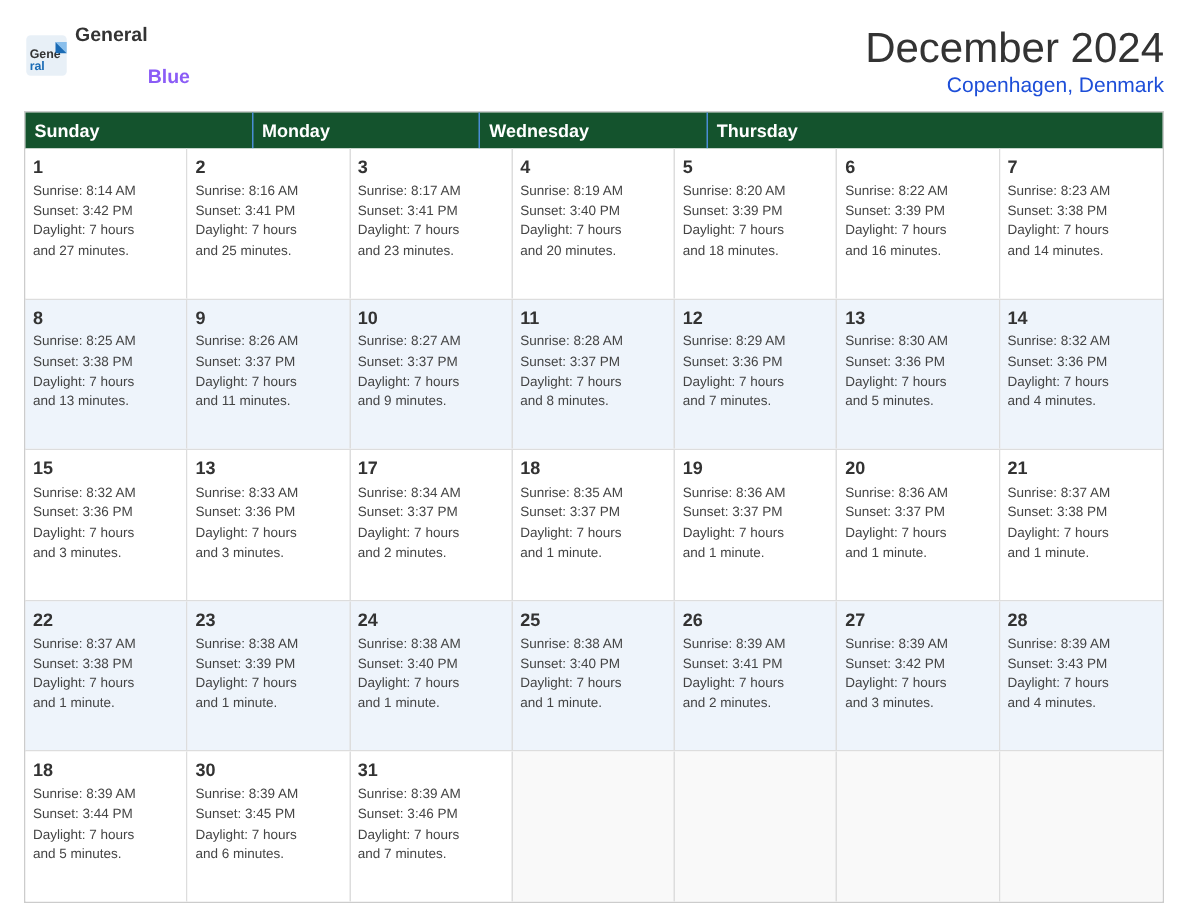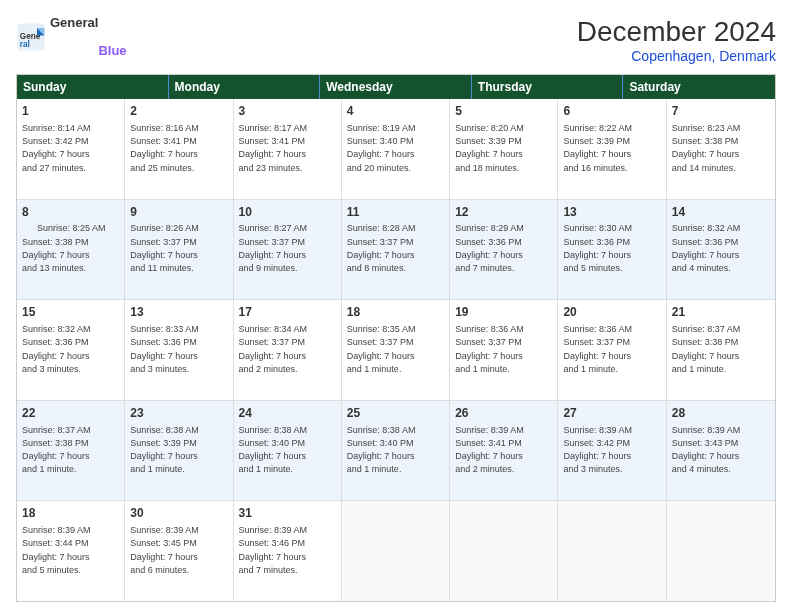--- a/index.html
+++ b/index.html
@@ -132,21 +132,20 @@
       <div class="subtitle">Copenhagen, Denmark</div>
     </div>
   </div>
 
   <div class="calendar">
     <div class="cal-header-row">
     <div class="cal-header-cell">Sunday</div>
         <div class="cal-header-cell">Monday</div>
         <div class="cal-header-cell">Wednesday</div>
         <div class="cal-header-cell">Thursday</div>
-        <div class="cal-header-cell">Saturday</div>
       </div>
     <div class="cal-body">
     <div class="cal-row">
           <div class="cal-cell"><span class="day-num">1</span><span class="cell-text" style="white-space: pre-line;">Sunrise: 8:14 AM
 Sunset: 3:42 PM
 Daylight: 7 hours
 and 27 minutes.</span></div>
           <div class="cal-cell"><span class="day-num">2</span><span class="cell-text" style="white-space: pre-line;">Sunrise: 8:16 AM
 Sunset: 3:41 PM
 Daylight: 7 hours
@@ -166,21 +165,21 @@
           <div class="cal-cell"><span class="day-num">6</span><span class="cell-text" style="white-space: pre-line;">Sunrise: 8:22 AM
 Sunset: 3:39 PM
 Daylight: 7 hours
 and 16 minutes.</span></div>
           <div class="cal-cell"><span class="day-num">7</span><span class="cell-text" style="white-space: pre-line;">Sunrise: 8:23 AM
 Sunset: 3:38 PM
 Daylight: 7 hours
 and 14 minutes.</span></div>
         </div>
         <div class="cal-row">
-          <div class="cal-cell alt-row"><span class="day-num">8</span><span class="cell-text" style="white-space: pre-line; margin-left: 15px;">Sunrise: 8:25 AM
+          <div class="cal-cell alt-row"><span class="day-num">8</span><span class="cell-text" style="white-space: pre-line;">Sunrise: 8:25 AM
 Sunset: 3:38 PM
 Daylight: 7 hours
 and 13 minutes.</span></div>
           <div class="cal-cell alt-row"><span class="day-num">9</span><span class="cell-text" style="white-space: pre-line;">Sunrise: 8:26 AM
 Sunset: 3:37 PM
 Daylight: 7 hours
 and 11 minutes.</span></div>
           <div class="cal-cell alt-row"><span class="day-num">10</span><span class="cell-text" style="white-space: pre-line;">Sunrise: 8:27 AM
 Sunset: 3:37 PM
 Daylight: 7 hours

